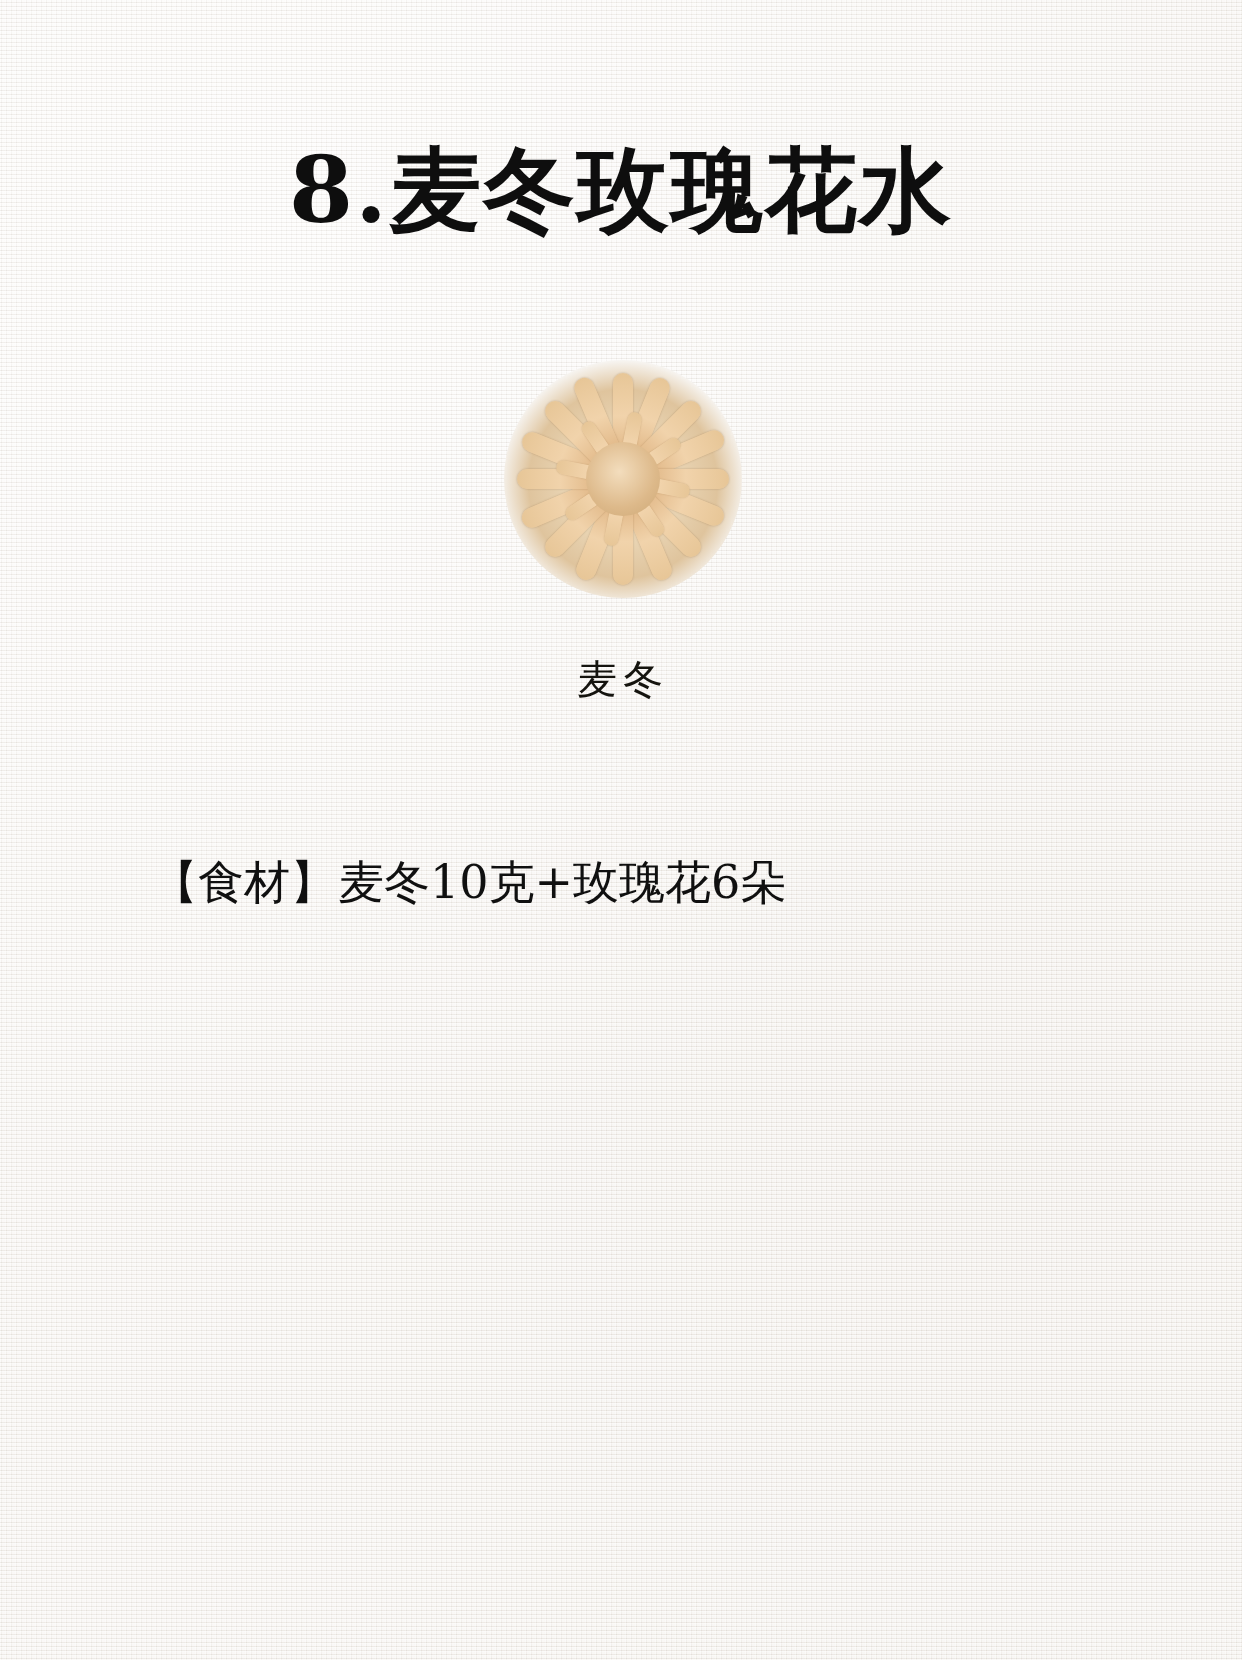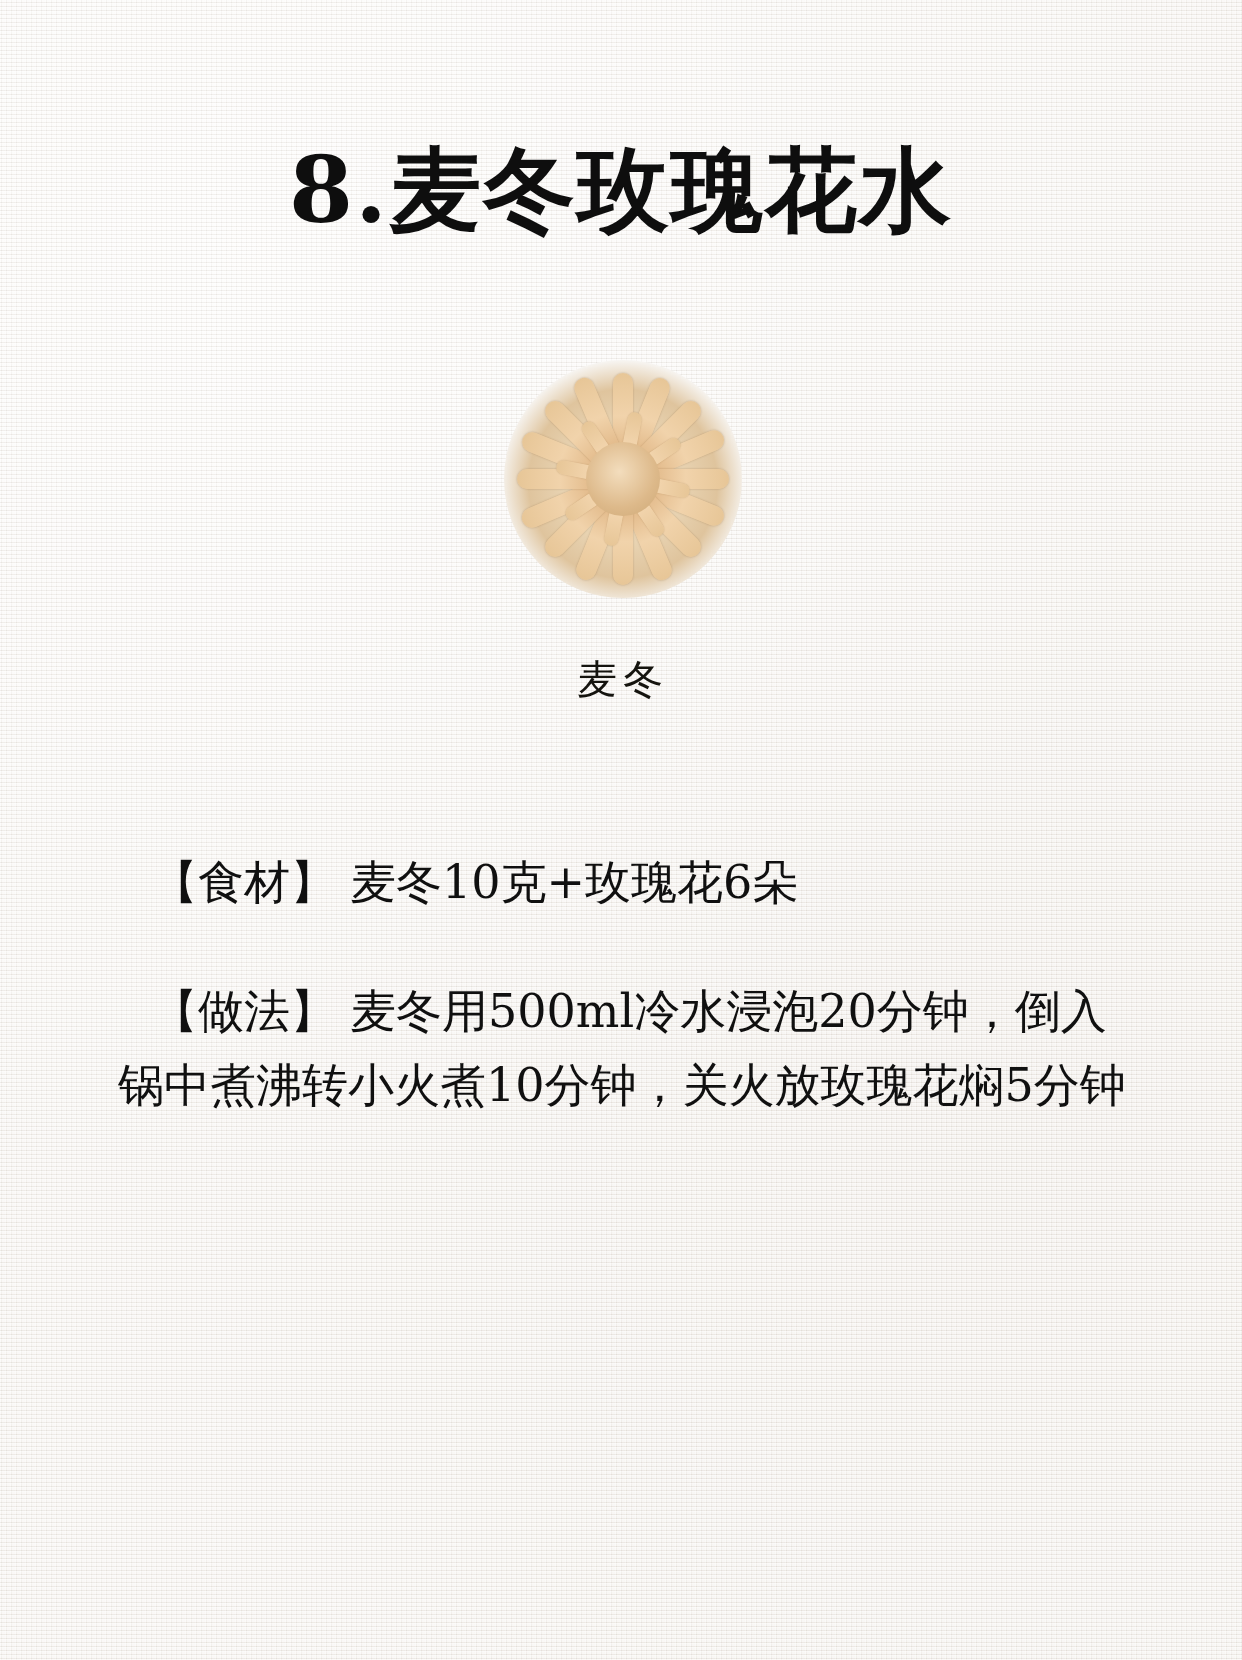--- a/index.html
+++ b/index.html
@@ -155,21 +155,21 @@
     font-family: "DejaVu Serif", "Liberation Serif", serif;
   }
 
   .para {
     margin-bottom: 54px;
   }
   .para:last-child {
     margin-bottom: 0;
   }
   .para .lead {
-    margin-right: 14px;
+    margin-right: 2px;
   }
   .indent {
     display: inline-block;
     width: 34px;
   }
 </style>
 </head>
 <body>
 
 <div class="paper-texture"></div>
@@ -215,20 +215,17 @@
 
 
   </div>
 
   <div class="body-text">
 
     <div class="para">
       <span class="indent"></span><span class="lead">【食材】</span><span>麦冬10克+玫瑰花6朵</span>
     </div>
 
-    <div class="para">
-      <span class="indent"></span><span class="lead">【做法】</span><span>麦冬用500ml冷水浸泡20分钟，倒入锅中煮沸转小火煮10分钟，关火放玫瑰花焖5分钟</span>
-    </div>
 
 
   </div>
 
 </div>
 
 </body></html>

